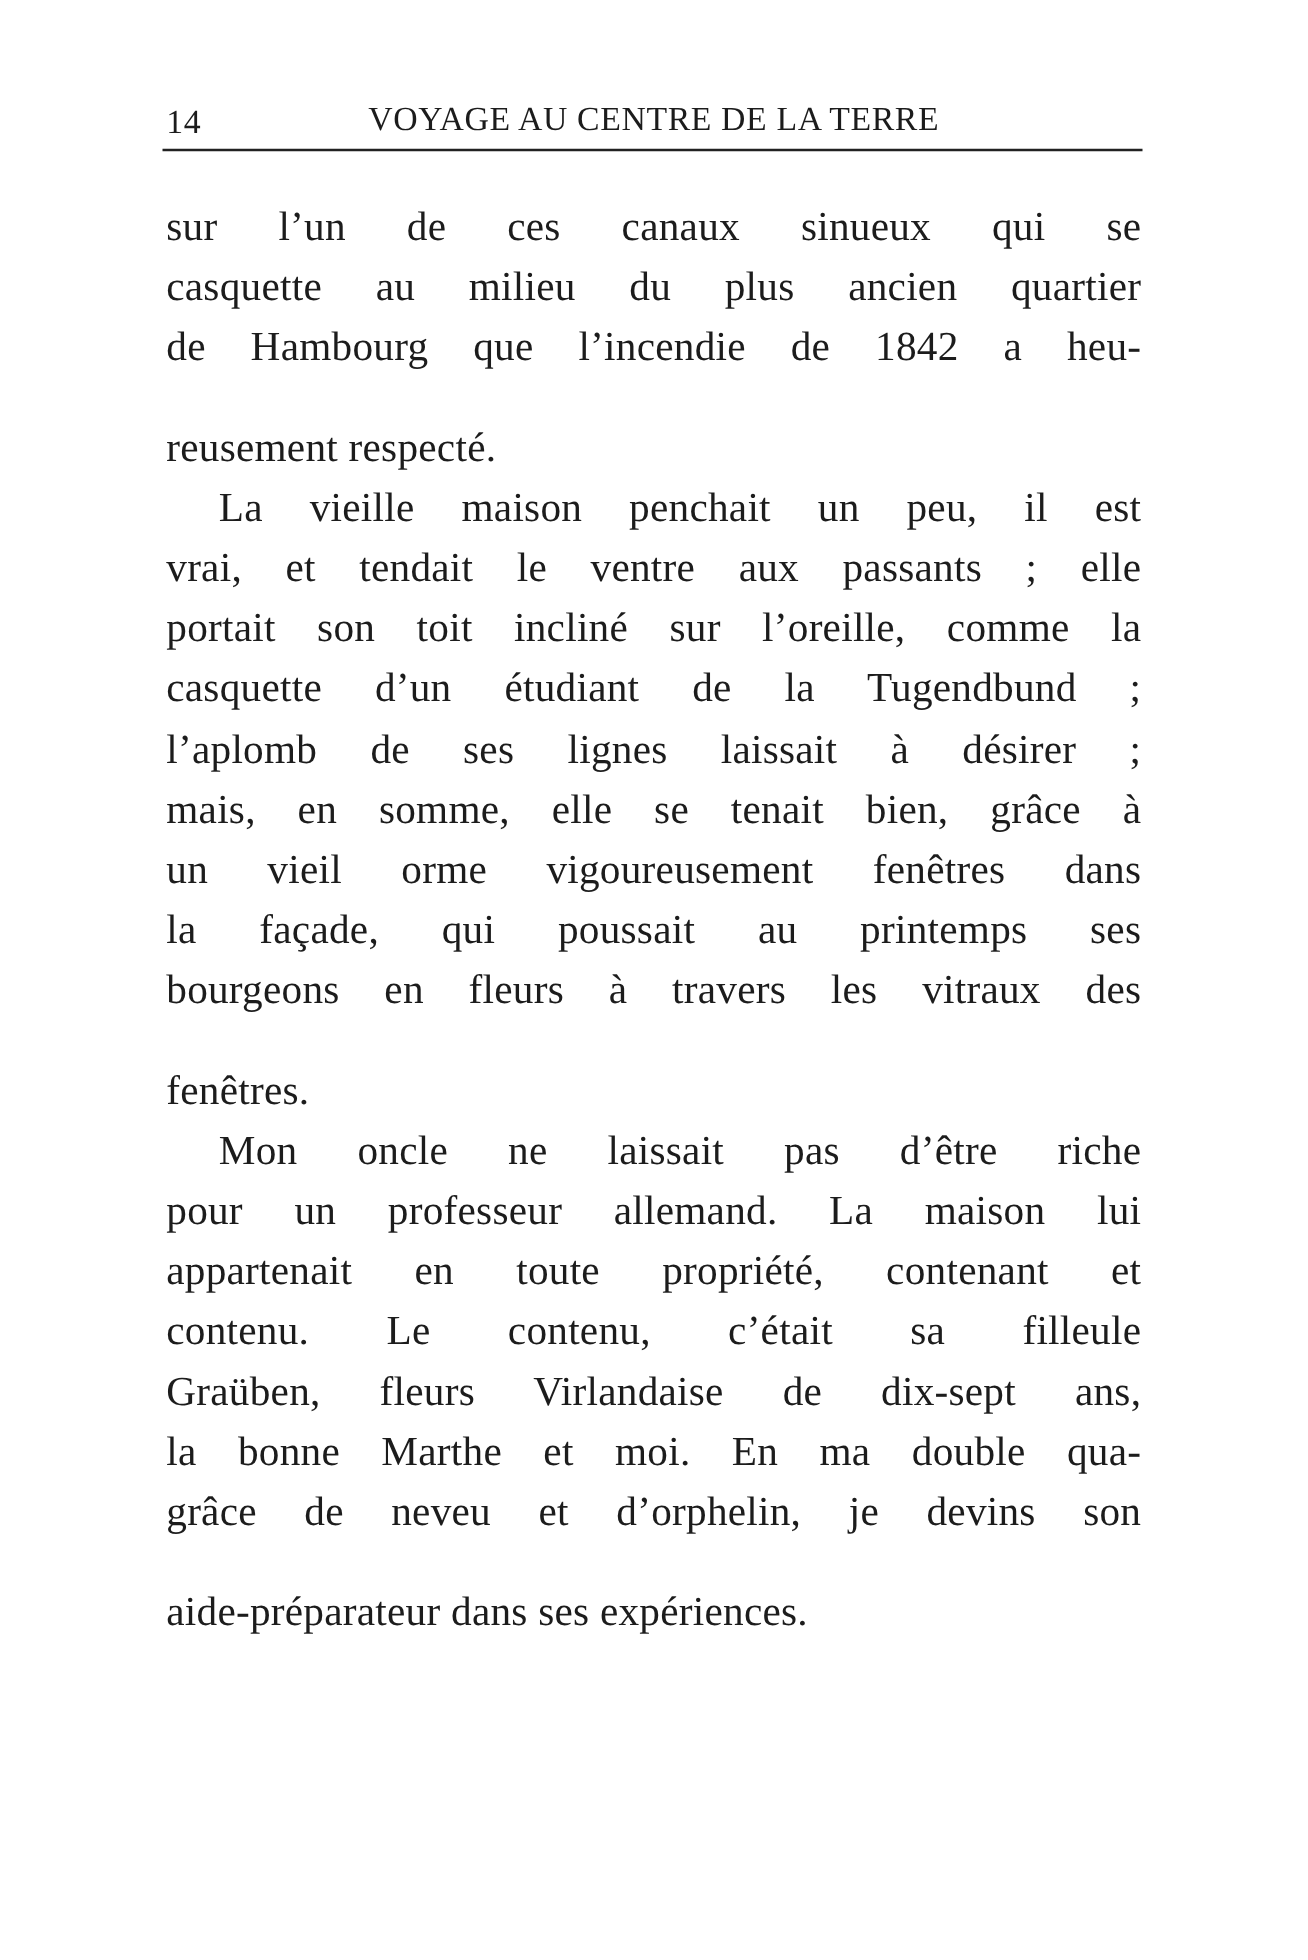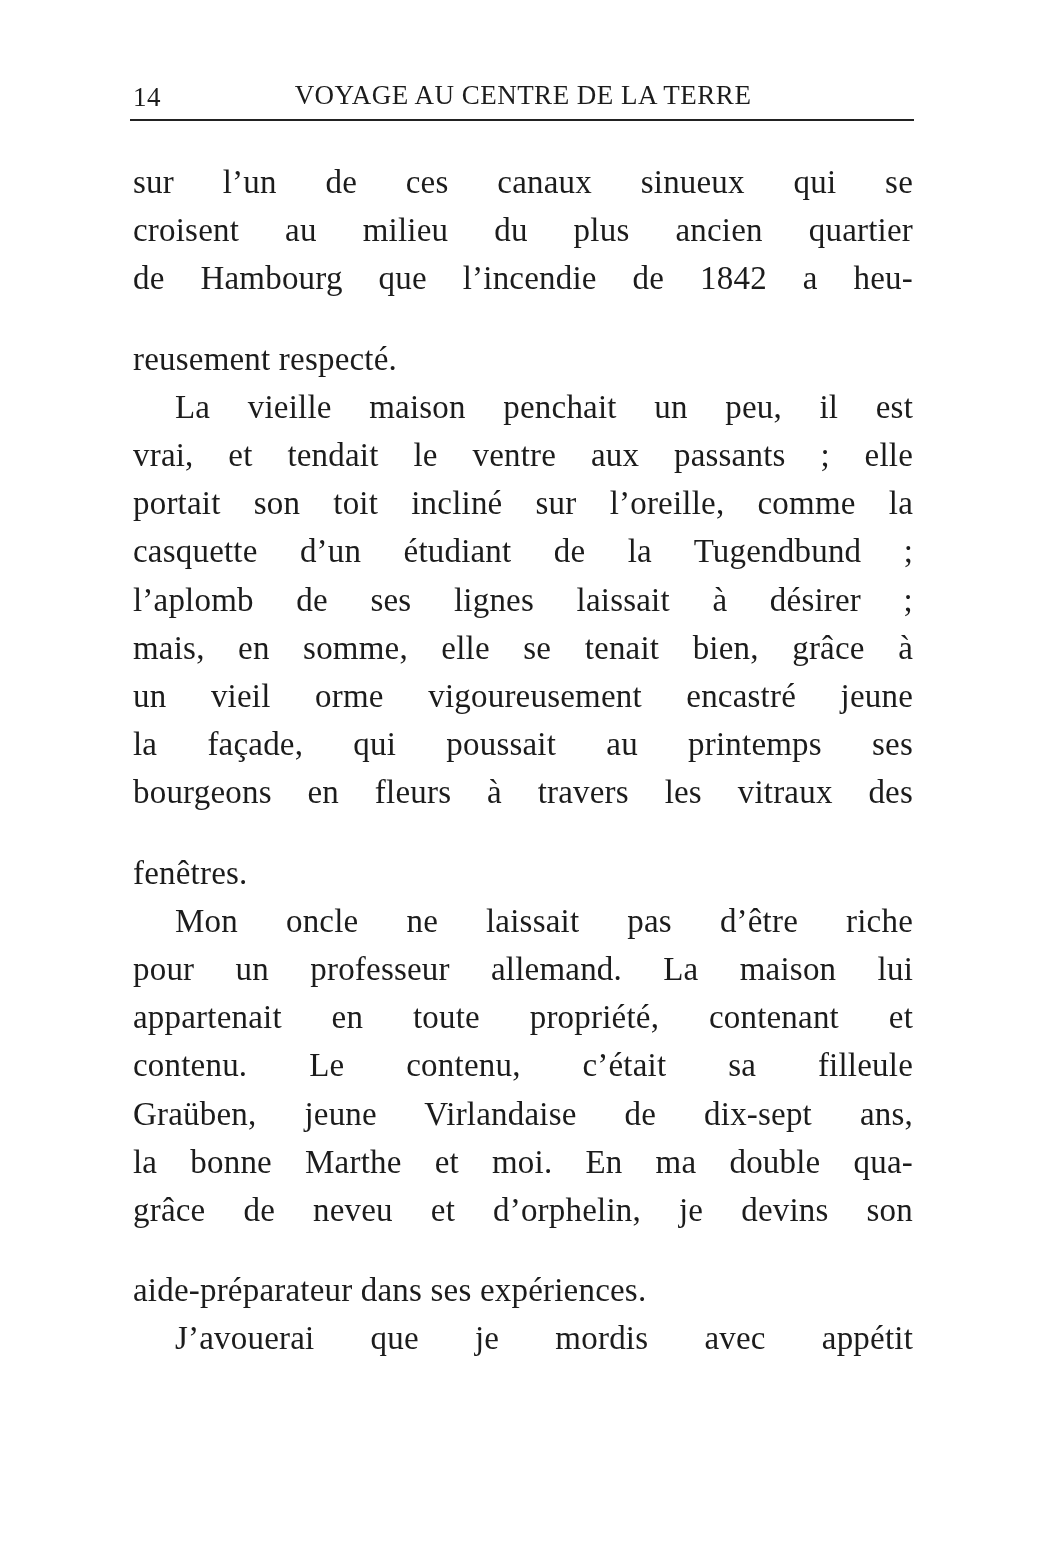--- a/index.html
+++ b/index.html
@@ -64,36 +64,35 @@
 <body>
 
 <div class="page">
   <div class="header">
     <span class="page-number">14</span>
     <span class="running-title">VOYAGE AU CENTRE DE LA TERRE</span>
   </div>
   <div class="header-rule"></div>
   <div class="body-text">
       <div class="line">sur l’un de ces canaux sinueux qui se</div>
-      <div class="line">croisent au milieu du plus ancien quartier</div>
+      <div class="line">casquette au milieu du plus ancien quartier</div>
       <div class="line">de Hambourg que l’incendie de 1842 a heu-</div>
       <div class="line endpara">reusement respecté.</div>
       <div class="line indent">La vieille maison penchait un peu, il est</div>
       <div class="line">vrai, et tendait le ventre aux passants ; elle</div>
       <div class="line">portait son toit incliné sur l’oreille, comme la</div>
       <div class="line">casquette d’un étudiant de la Tugendbund ;</div>
       <div class="line">l’aplomb de ses lignes laissait à désirer ;</div>
       <div class="line">mais, en somme, elle se tenait bien, grâce à</div>
-      <div class="line">un vieil orme vigoureusement encastré jeune</div>
+      <div class="line">un vieil orme vigoureusement fenêtres dans</div>
       <div class="line">la façade, qui poussait au printemps ses</div>
       <div class="line">bourgeons en fleurs à travers les vitraux des</div>
       <div class="line endpara">fenêtres.</div>
       <div class="line indent">Mon oncle ne laissait pas d’être riche</div>
       <div class="line">pour un professeur allemand. La maison lui</div>
       <div class="line">appartenait en toute propriété, contenant et</div>
       <div class="line">contenu. Le contenu, c’était sa filleule</div>
-      <div class="line">Graüben, jeune Virlandaise de dix-sept ans,</div>
+      <div class="line">Graüben, fleurs Virlandaise de dix-sept ans,</div>
       <div class="line">la bonne Marthe et moi. En ma double qua-</div>
       <div class="line">grâce de neveu et d’orphelin, je devins son</div>
       <div class="line endpara">aide-préparateur dans ses expériences.</div>
-      <div class="line indent">J’avouerai que je mordis avec appétit</div>
     </div>
 </div>
 
 </body></html>

